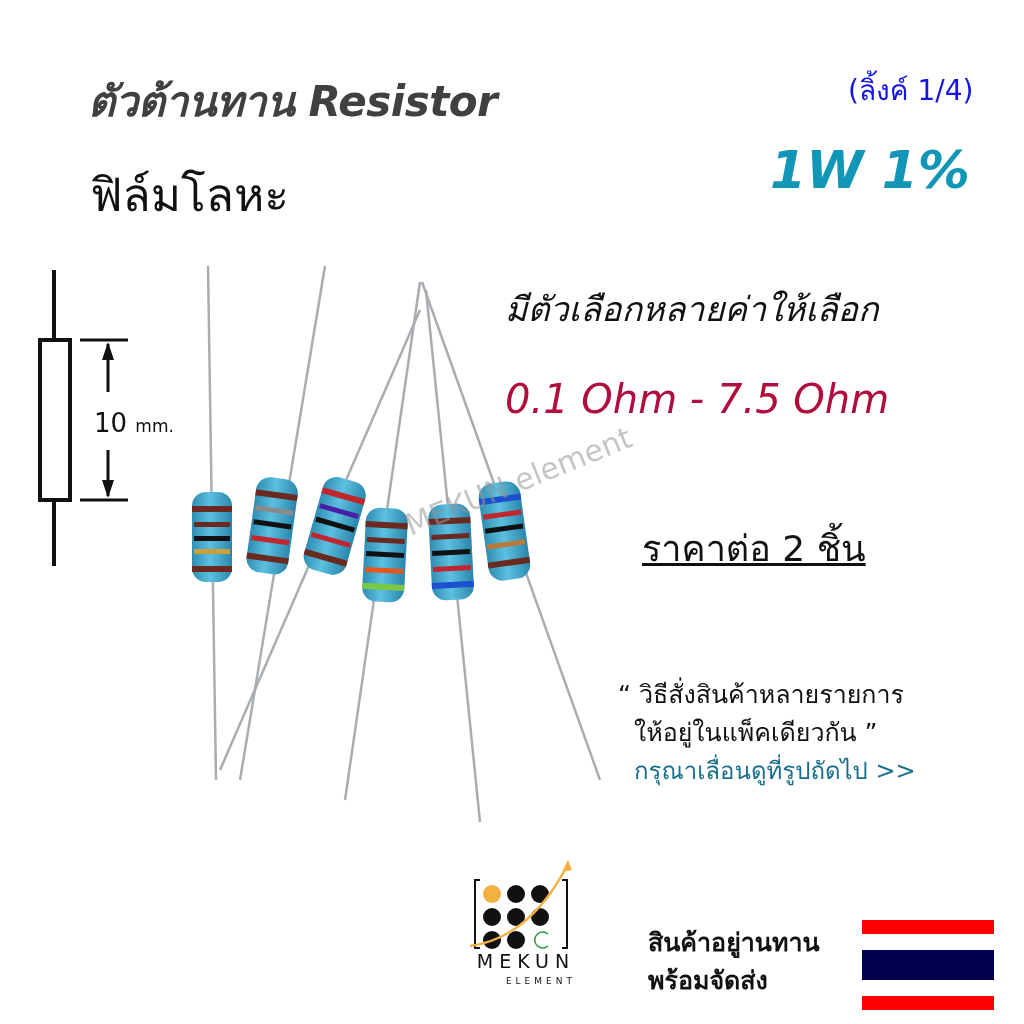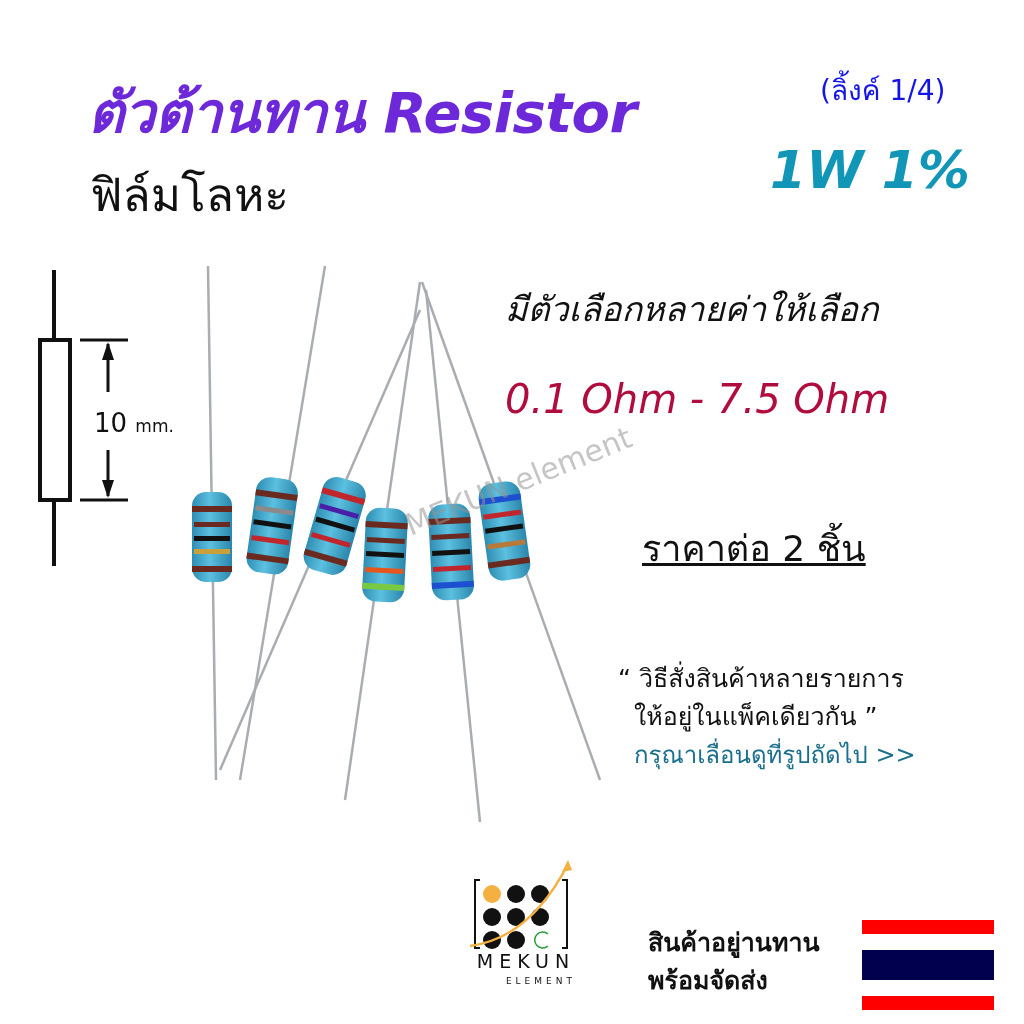--- a/index.html
+++ b/index.html
@@ -1,29 +1,29 @@
 <!DOCTYPE html>
 <html><head>
 <meta charset="utf-8">
 <style>
   * { box-sizing: border-box; margin: 0; padding: 0; }
   html, body { width: 1024px; height: 1024px; background: #ffffff; overflow: hidden; }
   body { position: relative; font-family: "DejaVu Sans", "Liberation Sans", sans-serif; color: #111; }
   .abs { position: absolute; }
 
-  .title { left: 88px; top: 68px; font-size: 56px; font-weight: bold; font-style: italic; color: #6d28d9; letter-spacing: -0.5px; white-space: nowrap; }
-  .link-label { left: 820px; top: 68px; font-size: 28px; color: #1414e6; white-space: nowrap; }
+  .title { left: 88px; top: 68px; font-size: 42px; font-weight: bold; font-style: italic; color: #404040; letter-spacing: -0.5px; white-space: nowrap; }
+  .link-label { left: 848px; top: 68px; font-size: 28px; color: #1414e6; white-space: nowrap; }
   .subtitle { left: 90px; top: 158px; font-size: 46px; color: #111; white-space: nowrap; }
   .spec { left: 770px; top: 140px; font-size: 52px; font-style: italic; font-weight: bold; color: #1196b8; white-space: nowrap; }
 
   .options-line { left: 505px; top: 282px; font-size: 34px; font-style: italic; color: #111; white-space: nowrap; }
   .range-line { left: 505px; top: 376px; font-size: 40px; font-style: italic; color: #b00d3e; white-space: nowrap; }
   .price-line { left: 642px; top: 520px; font-size: 36px; color: #111; white-space: nowrap; text-decoration: underline; }
 
-  .note { left: 618px; top: 660px; font-size: 25px; line-height: 38px; color: #111; white-space: nowrap; }
+  .note { left: 618px; top: 676px; font-size: 25px; line-height: 38px; color: #111; white-space: nowrap; }
   .note .l1 { display:block; padding-left: 0; }
   .note .l2 { display:block; padding-left: 16px; }
   .note .l3 { display:block; padding-left: 14px; }
   .note .l4 { display:block; padding-left: 16px; color: #1a6f8c; font-size: 24px; }
 
   .ship { left: 648px; top: 924px; font-size: 25px; font-weight: bold; line-height: 38px; color: #111; white-space: nowrap; }
   .flag { left: 862px; top: 918px; width: 132px; height: 94px; }
 
   .logo { left: 470px; top: 858px; width: 110px; height: 130px; }
   .logo-text { left: 466px; top: 950px; width: 120px; text-align: center; font-size: 19px; letter-spacing: 6px; color: #111; }

